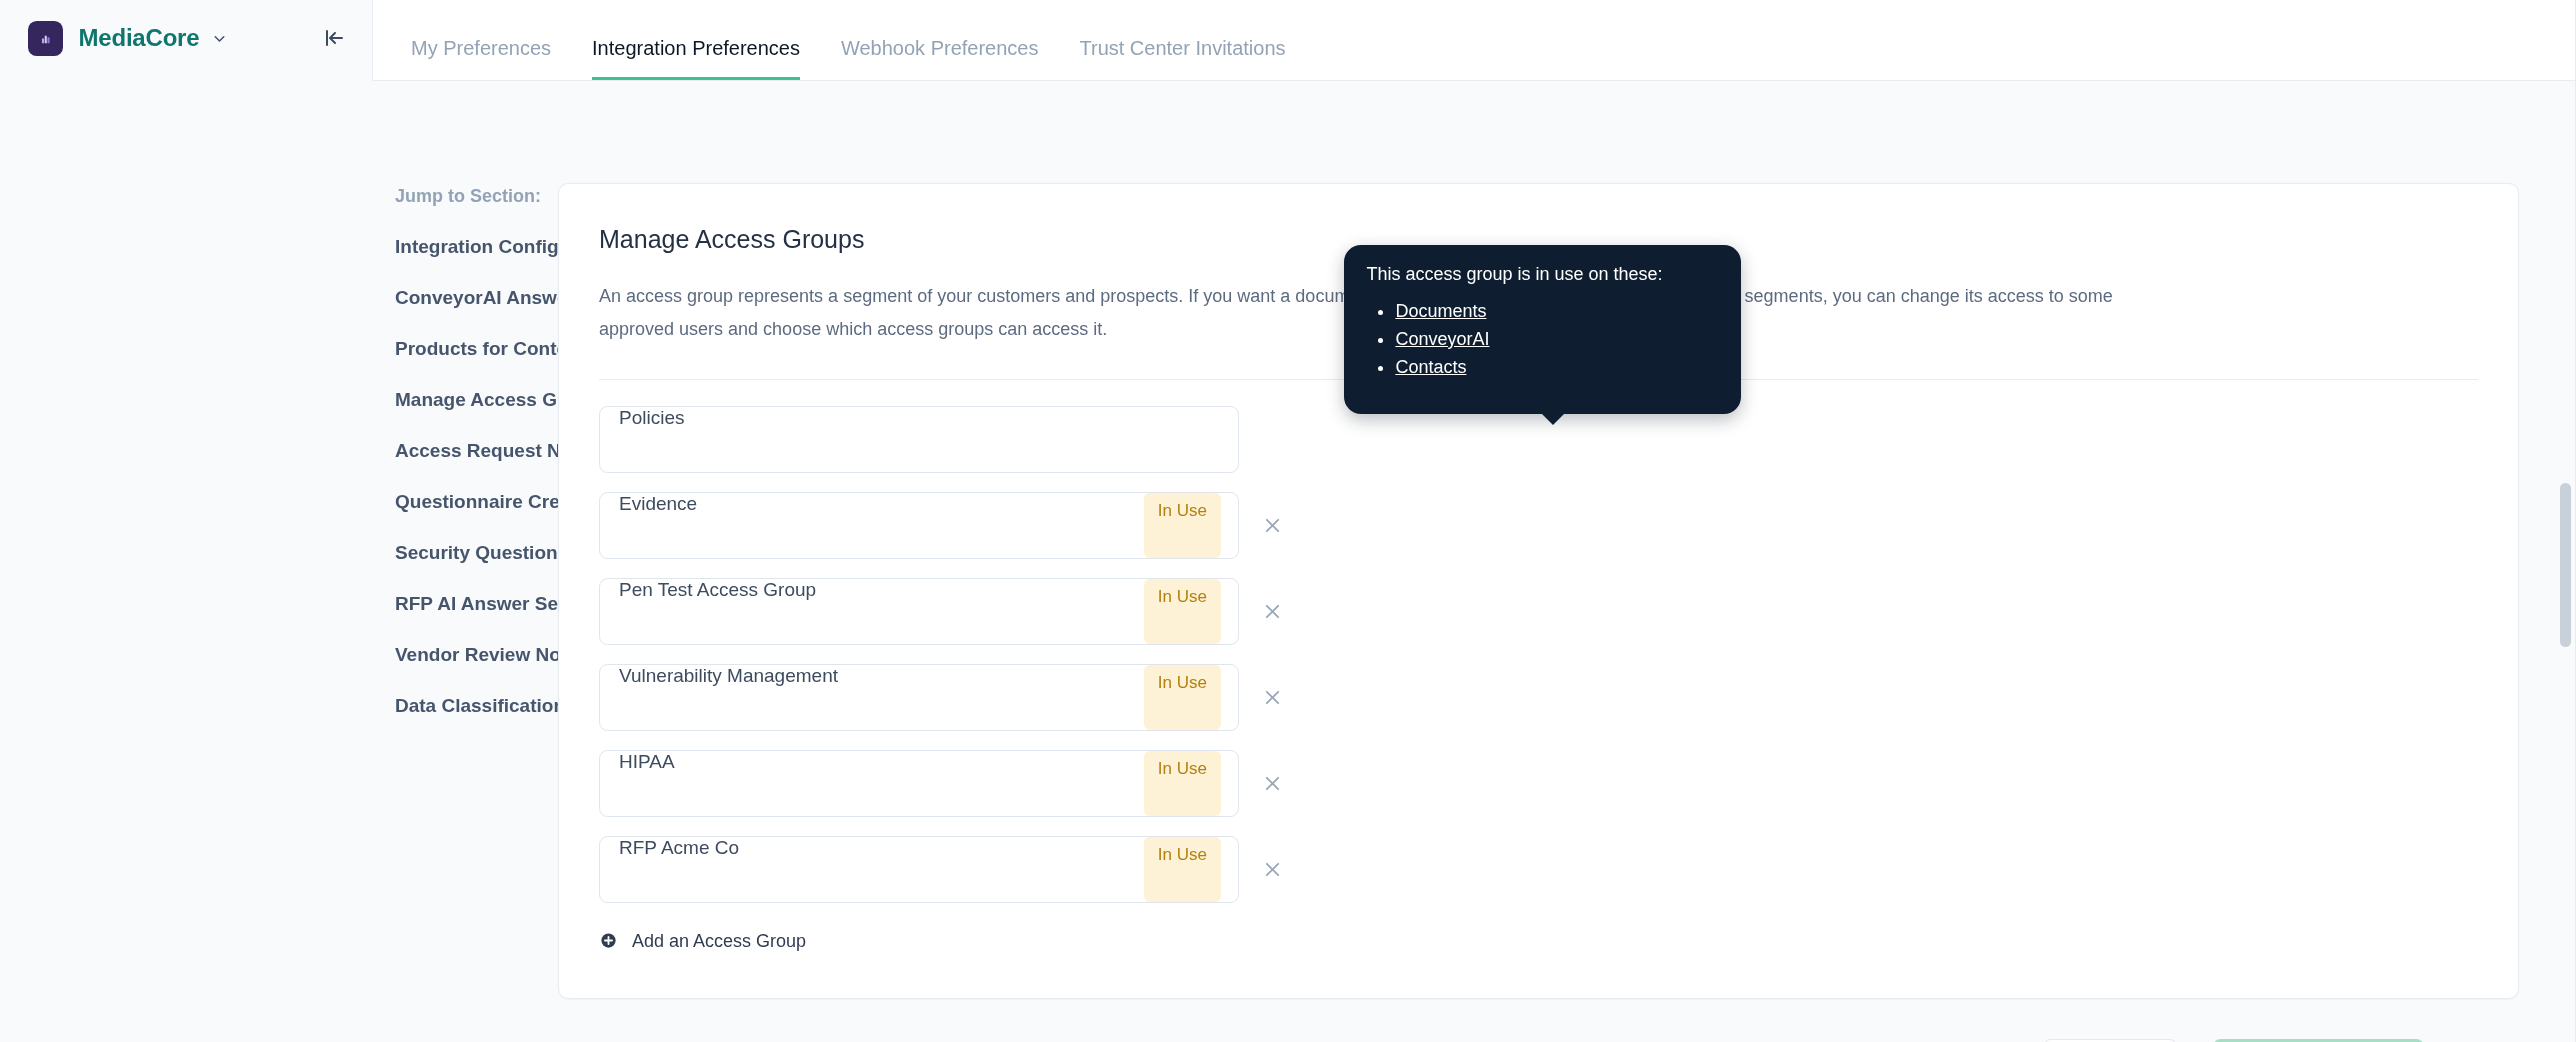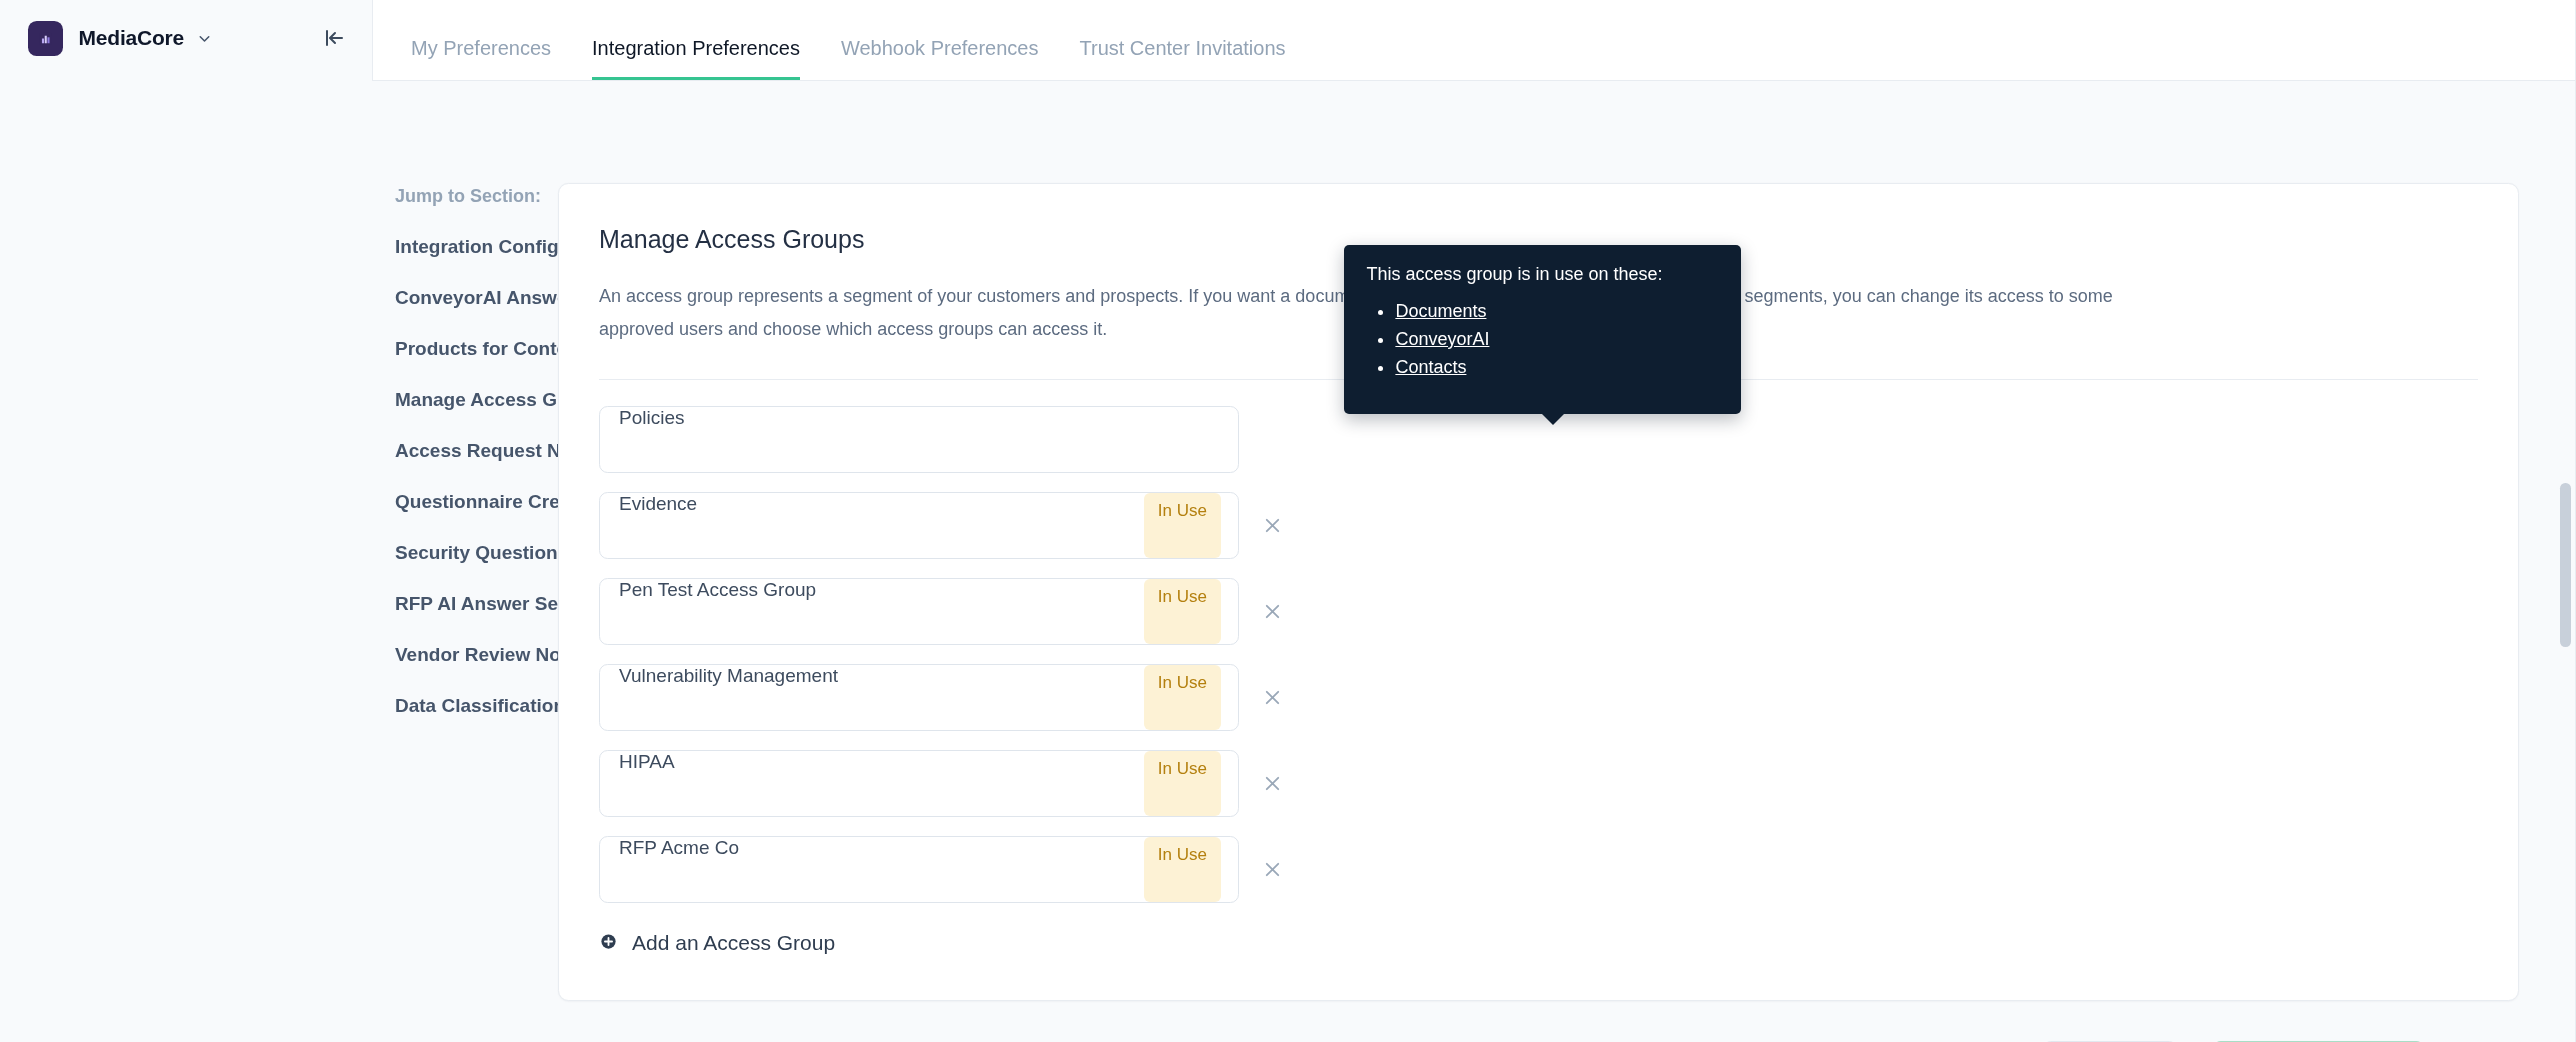--- a/index.html
+++ b/index.html
@@ -25,21 +25,21 @@
     height: 76px; padding: 0 26px 0 28px;
   }
   .brand-logo {
     width: 35px; height: 35px; border-radius: 8.6px;
     background: #35275e;
     display: flex; align-items: center; justify-content: center;
     flex: 0 0 35px;
   }
   .brand-logo svg { display: block; }
   .brand-name {
-    font-size: 21px; font-weight: 700; color: #0f172a;
+    font-size: 24px; font-weight: 700; color: #0f766e;
     margin-left: 15.5px; letter-spacing: -0.2px;
     white-space: nowrap;
   }
   .brand-caret { margin-left: 12px; color: #46556b; display:flex; align-items:center;}
   .collapse-btn {
     margin-left: auto; color: #3d4b5e; display: flex; align-items: center;
     cursor: pointer;
   }
   .search-box {
     margin: 5.2px 22.4px 0 22.4px;
@@ -120,41 +120,41 @@
   .grp-name { font-size: 19px; color: #3d4b5e; white-space: nowrap;}
   .inuse {
     margin-left: auto; background: #fdf2d5; color: #b4800f;
     font-size: 17px; border-radius: 6px; padding: 7.8px 14px; white-space: nowrap;
   }
   .x-btn {
     width: 53px; display:flex; align-items:center; justify-content:center;
     color:#9aa8b8; cursor:pointer; flex:0 0 53px; margin-left: 7px;
   }
   .add-row { display:flex; align-items:center; margin-top: 28px; cursor:pointer;}
-  .add-row .lbl { font-size: 21px; color: #2f3d50; margin-left: 14px; white-space: nowrap;}
+  .add-row .lbl { font-size: 18px; color: #2f3d50; margin-left: 14px; white-space: nowrap;}
 
   .footer-btns {
     display:flex; align-items:center; justify-content:flex-end;
     padding: 40px 95px 0 0;
   }
   .btn-reset {
     border: 0.9px solid #e2e8ef; background:#fff; color:#8a98a9;
     font-size: 20px; border-radius: 7.8px; padding: 17px 40px; cursor:pointer;
   }
   .btn-save {
     background: #a8dec6; color:#ffffff; font-size: 20px;
     border-radius: 7.8px; padding: 18px 40px; margin-left: 36px; cursor:pointer;
     border: none;
   }
 
   
   .tooltip {
     position: absolute; left: 1344px; top: 245px;
     width: 397px; background: #0e1e30; color: #ffffff;
-    border-radius: 5px; padding: 19px 22.4px 21px 22.4px;
+    border-radius: 17px; padding: 19px 22.4px 21px 22.4px;
     z-index: 40; box-shadow: 0 5.2px 17px rgba(13,25,40,0.28);
   }
   .tooltip .t-head { font-size: 18px; margin-bottom: 15.5px; }
   .tooltip ul { margin: 0 0 15.5px 29px; }
   .tooltip li { font-size: 18px; margin-bottom: 7px; }
   .tooltip li span { text-decoration: underline; cursor: pointer; }
   .tooltip .t-foot { font-size: 18px; }
   .tooltip .arrow {
     position: absolute; bottom: -11.2px; left: 197px;
     width: 0; height: 0;

